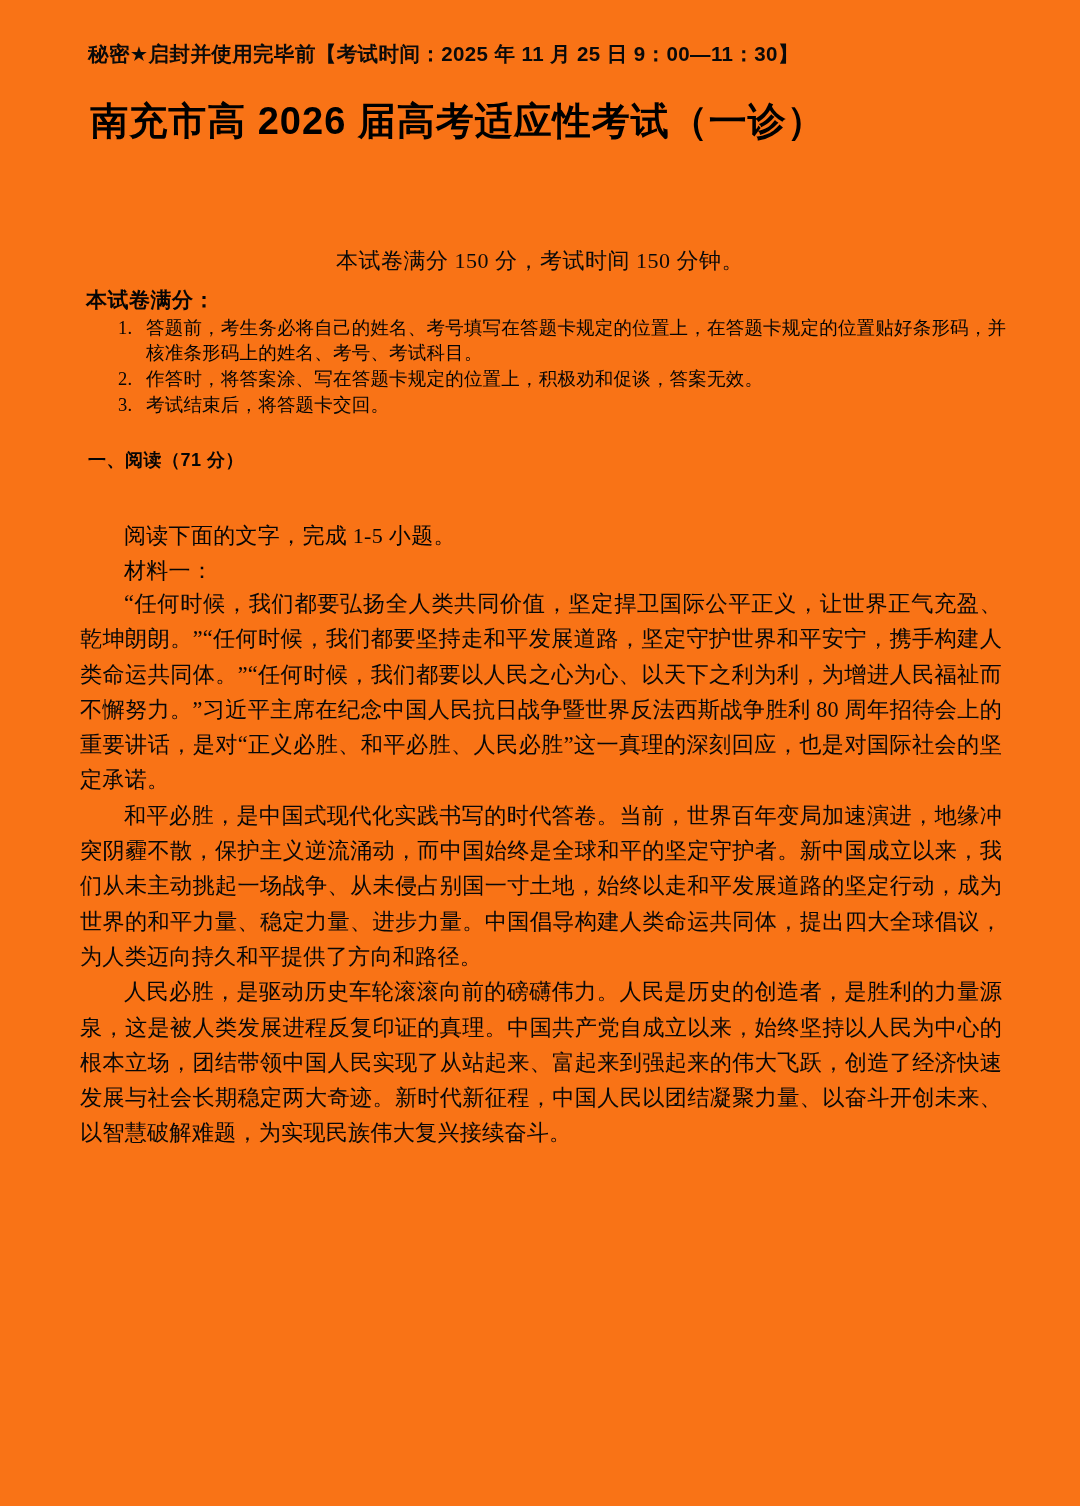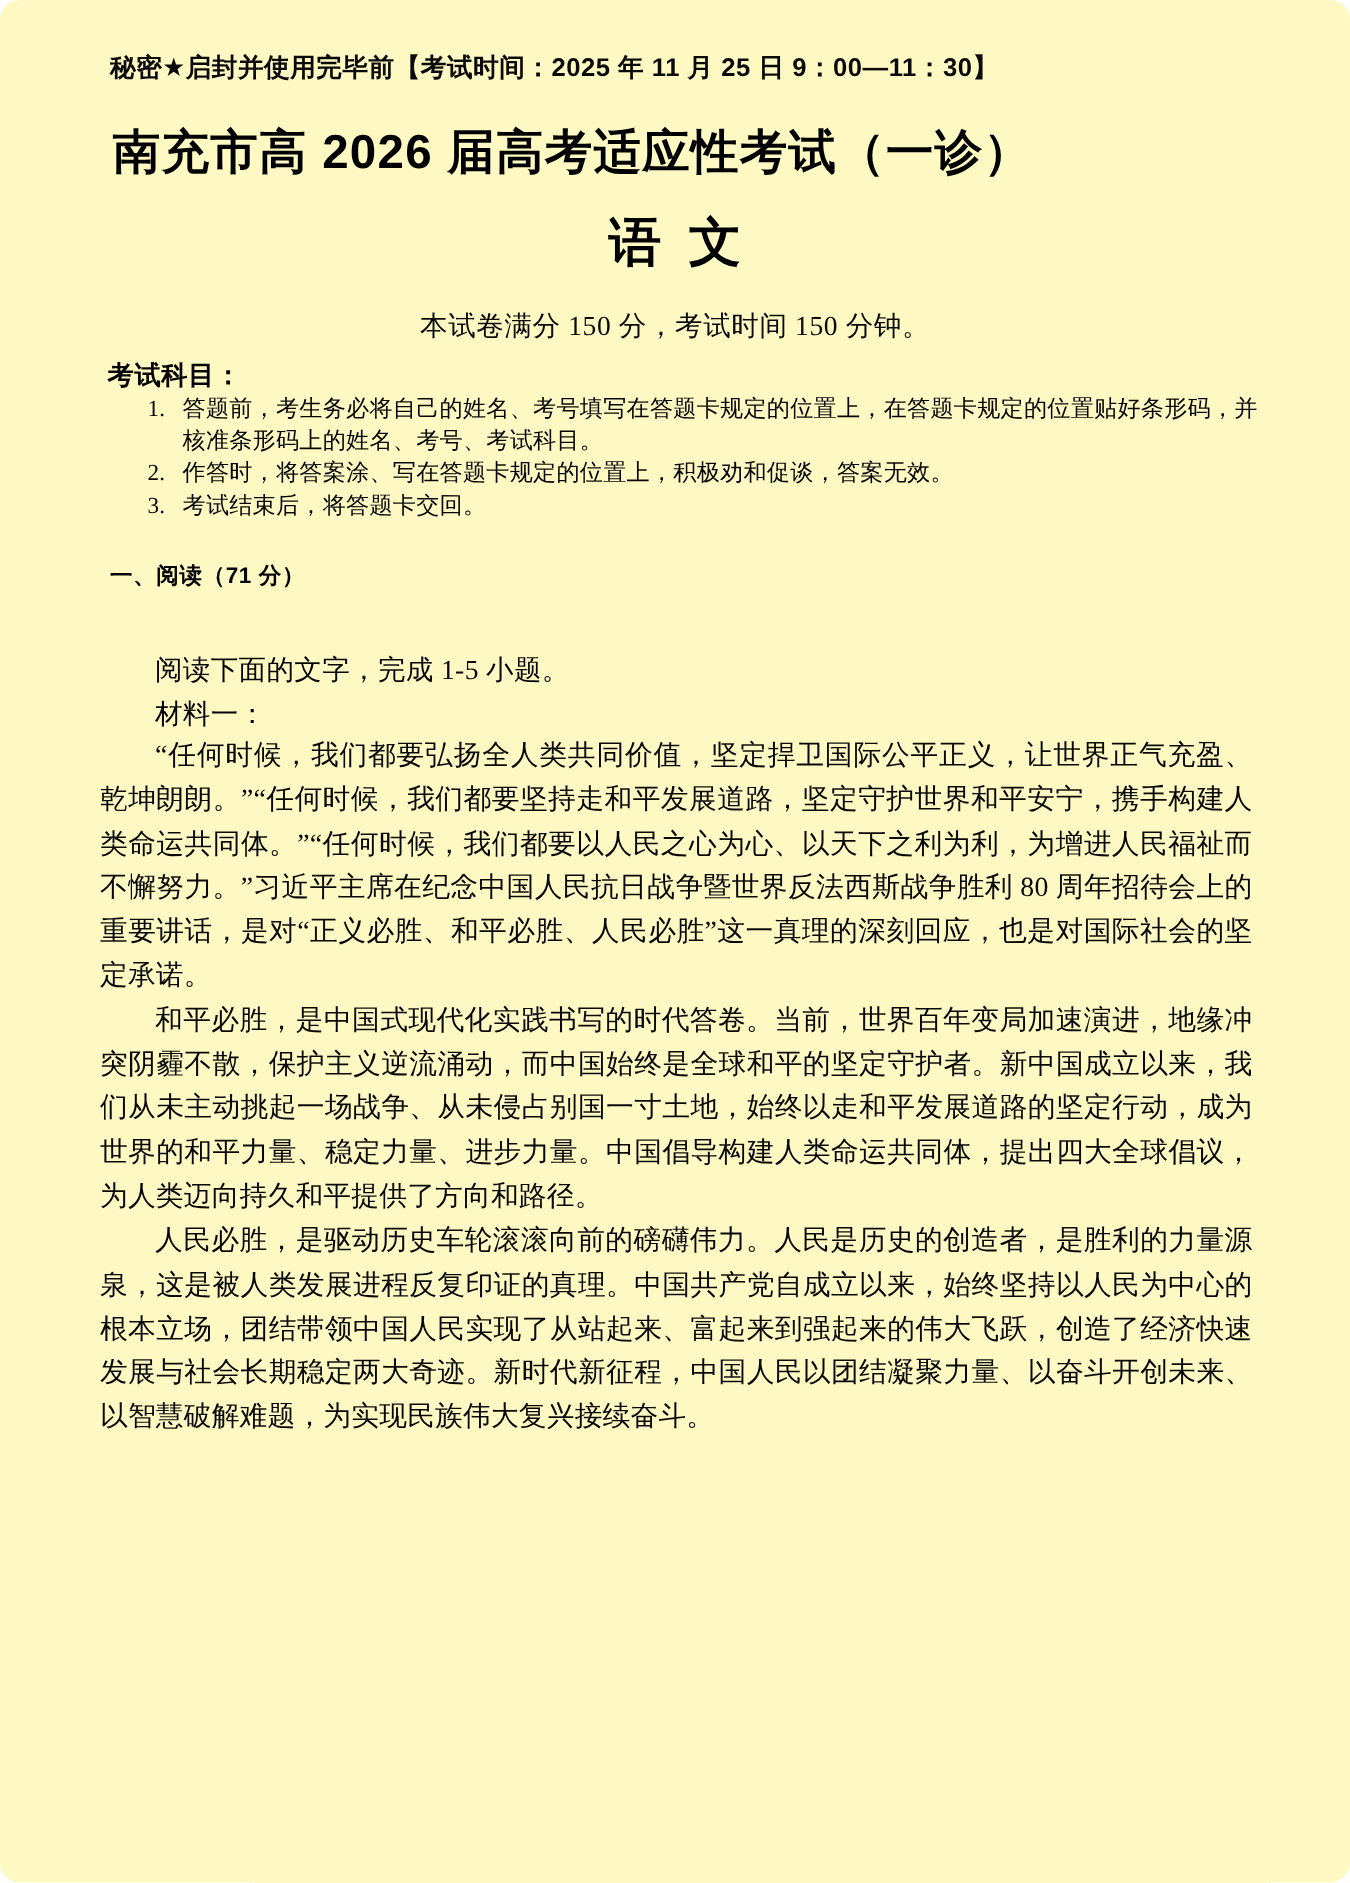--- a/index.html
+++ b/index.html
@@ -9,25 +9,24 @@
     background: #ffffff;
   }
   body {
     font-family: "Liberation Serif", "DejaVu Serif", serif;
     color: #050505;
   }
   .page {
     position: relative;
     width: 1080px;
     height: 1506px;
-    background: #fef9c3;
+    background: #f97316;
     overflow: hidden;
     box-sizing: border-box;
     padding: 0;
-    border-radius: 16px;
   }
   
   .secret-line {
     position: absolute;
     left: 88px;
     top: 40px;
     font-family: "Liberation Sans", "DejaVu Sans", sans-serif;
     font-weight: bold;
     font-size: 20.5px;
     letter-spacing: 0.4px;
@@ -155,25 +154,24 @@
 </style>
 </head>
 <body>
 
 <div class="page">
 
   <div class="secret-line">秘密★启封并使用完毕前【考试时间：2025 年 11 月 25 日 9：00—11：30】</div>
 
   <div class="main-title">南充市高 2026 届高考适应性考试（一诊）</div>
 
-  <div class="subject-title">语文</div>
 
   <div class="score-line">本试卷满分 150 分，考试时间 150 分钟。</div>
 
-  <div class="notice-head">考试科目：</div>
+  <div class="notice-head">本试卷满分：</div>
 
   <div class="notice-list">
     <div class="notice-item">
       <span class="notice-num">1.</span>
       <span class="notice-text">答题前，考生务必将自己的姓名、考号填写在答题卡规定的位置上，在答题卡规定的位置贴好条形码，并核准条形码上的姓名、考号、考试科目。</span>
     </div>
     <div class="notice-item">
       <span class="notice-num">2.</span>
       <span class="notice-text">作答时，将答案涂、写在答题卡规定的位置上，积极劝和促谈，答案无效。</span>
     </div>

